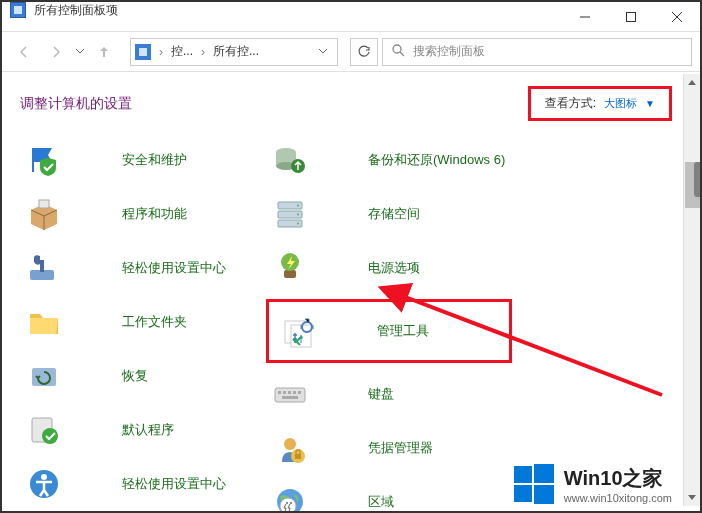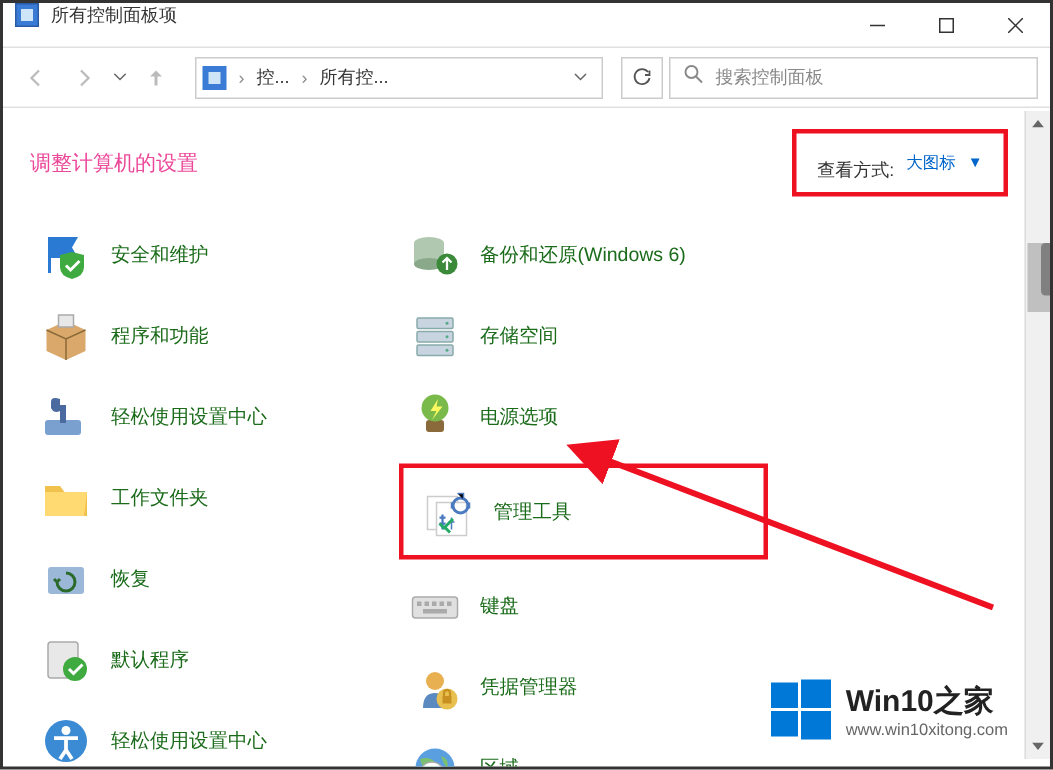--- a/index.html
+++ b/index.html
@@ -17,47 +17,47 @@
     .nav-btn { width: 28px; height: 28px; display: flex; align-items: center; justify-content: center; color: #999; cursor: pointer; }
     .nav-btn.disabled { color: #ccc; }
     .nav-dropdown { width: 12px; height: 28px; display: flex; align-items: center; justify-content: center; color: #666; }
     .address-bar { flex: 1; height: 28px; border: 1px solid #ccc; display: flex; align-items: center; padding: 0 4px; gap: 6px; margin: 0 8px; }
     .address-icon { width: 16px; height: 16px; background: #3a7bd5; display: flex; align-items: center; justify-content: center; }
     .address-icon-inner { width: 8px; height: 8px; background: #cde5f7; }
     .address-text { font-size: 12px; color: #333; }
     .address-arrow { color: #888; font-size: 12px; margin: 0 2px; }
     .address-dropdown { width: 20px; display: flex; align-items: center; justify-content: center; color: #666; margin-left: auto; }
     .refresh-btn { width: 28px; height: 28px; border: 1px solid #ccc; display: flex; align-items: center; justify-content: center; cursor: pointer; }
-    .search-bar { width: 246px; height: 28px; border: 1px solid #ccc; display: flex; align-items: center; padding: 0 8px; gap: 8px; }
+    .search-bar { width: 310px; height: 28px; border: 1px solid #ccc; display: flex; align-items: center; padding: 0 8px; gap: 8px; }
     .search-icon { color: #888; }
     .search-placeholder { font-size: 12px; color: #888; }
     
     .content-header { display: flex; justify-content: space-between; align-items: center; padding: 14px 24px 10px 18px; }
-    .content-title { font-size: 14px; color: #ec4899; }
+    .content-title { font-size: 14px; color: #701a75; }
     .view-group { display: flex; align-items: center; gap: 8px; border: 3px solid #e12; padding: 6px 14px; margin-right: 4px; }
-    .view-label { font-size: 12px; color: #333; margin-top: 10px; }
+    .view-label { font-size: 12px; color: #333; }
     .view-value { font-size: 11px; color: #0066cc; }
     .view-caret { color: #0066cc; font-size: 10px; }
     
     .panel-body { position: relative; padding: 6px 18px; height: 390px; overflow: hidden; }
     .items-grid { display: flex; gap: 0; }
     .col { width: 246px; display: flex; flex-direction: column; gap: 8px; }
     .cp-item { display: flex; align-items: center; height: 46px; gap: 12px; cursor: pointer; padding: 2px 6px; }
     .cp-item.highlight { border: 3px solid #e12; padding: 8px 12px; height: 64px; }
     .cp-icon { width: 36px; height: 36px; flex-shrink: 0; display: flex; align-items: center; justify-content: center; }
-    .cp-label { font-size: 13px; color: #1a6b1a; }
+    .cp-label { font-size: 13px; color: #1a6b1a; margin-left: 48px; }
     
     .vscroll { position: absolute; right: 0; top: 72px; width: 17px; height: 432px; background: #f0f0f0; border-left: 1px solid #ddd; }
     .scroll-btn { height: 17px; display: flex; align-items: center; justify-content: center; color: #666; cursor: pointer; }
     .scroll-thumb { position: absolute; top: 88px; width: 15px; height: 46px; left: 1px; background: #c0c0c0; }
     .scroll-thumb2 { position: absolute; top: 160px; width: 8px; height: 35px; right: -2px; background: #808080; border-radius: 3px; }
     
     .arrow-annotation { position: absolute; pointer-events: none; }
     
-    .watermark { position: absolute; right: 28px; bottom: 16px; display: flex; align-items: center; gap: 8px; pointer-events: none; justify-content: center; }
+    .watermark { position: absolute; right: 28px; bottom: 5px; display: flex; align-items: center; gap: 8px; pointer-events: none; justify-content: center; }
     .watermark-logo { width: 44px; height: 44px; }
     .watermark-text { display: flex; flex-direction: column; }
     .watermark-title { font-size: 20px; font-weight: bold; color: #222; }
     .watermark-url { font-size: 11px; color: #666; }
   </style>
 </head>
 <body>
 
 <div class="titlebar">
   <div class="titlebar-icon">

